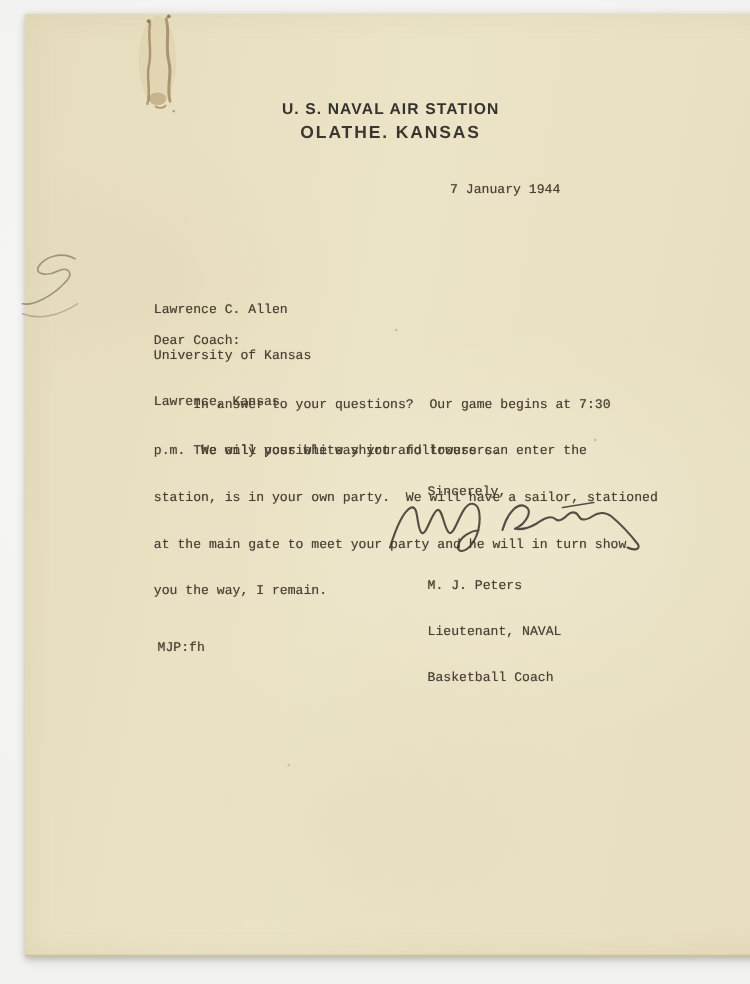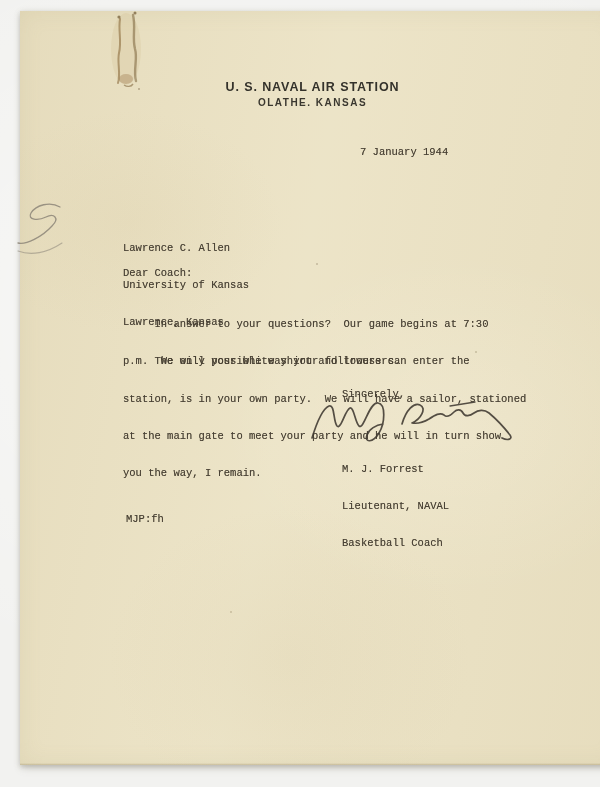--- a/index.html
+++ b/index.html
@@ -31,21 +31,21 @@
   .abs{position:absolute;}
   
   .letterhead1{
     left:5px;top:69px;width:575px;text-align:center;
     font-family:"Liberation Sans", sans-serif;font-weight:bold;
     font-size:12.5px;letter-spacing:0.9px;color:#34322b;
   }
   .letterhead2{
     left:5px;top:86px;width:575px;text-align:center;
     font-family:"Liberation Sans", sans-serif;font-weight:bold;
-    font-size:10px;letter-spacing:1.5px;color:#3a372f;
+    font-size:14px;letter-spacing:1.5px;color:#3a372f;
   }
   
   .type{
     font-family:"Liberation Mono", monospace;
     font-size:10.5px;line-height:12.4px;
     color:#474034;
     white-space:pre;
     text-shadow:0 0 0.6px rgba(74,64,48,0.55);
   }
   .line{height:12.4px;}
@@ -112,21 +112,21 @@
 
     <svg class="abs" style="left:282px;top:386px;" width="230" height="56" viewBox="0 0 230 56">
       <g fill="none" stroke="#3f3931" stroke-width="1.7" stroke-linecap="round" stroke-linejoin="round" opacity="0.88">
         <path d="M10 41 C14 28 20 12 27 9 C33 7 31 24 35 29 C39 33 43 13 48 11 C52 10 53 25 57 29 C62 33 67 5 76 6 C84 7 83 26 77 36 C71 46 62 46 65 38 C67 32 74 28 81 27"></path>
         <path d="M100 27 C104 13 112 5 118 8 C125 11 119 22 110 26 C116 27 122 25 127 22 C133 18 138 15 142 18 C145 21 149 18 152 15 C155 12 159 12 161 16 C163 20 168 19 172 16 C176 13 182 12 187 16 C193 21 201 29 208 38 C211 42 206 44 200 41"></path>
         <path d="M148 9 L173 5" stroke-width="1.3"></path>
       </g>
     </svg>
 
     <div class="abs type" style="left:322px;top:427px;">
-      <div class="line">M. J. Forrest</div>
+      <div class="line">M. J. Peters</div>
       <div class="line">Lieutenant, NAVAL</div>
       <div class="line">Basketball Coach</div>
     </div>
 
     <div class="abs type" style="left:106px;top:502px;">MJP:fh</div>
 
     <div class="edge-line"></div>
   </div>
 </div>
 

